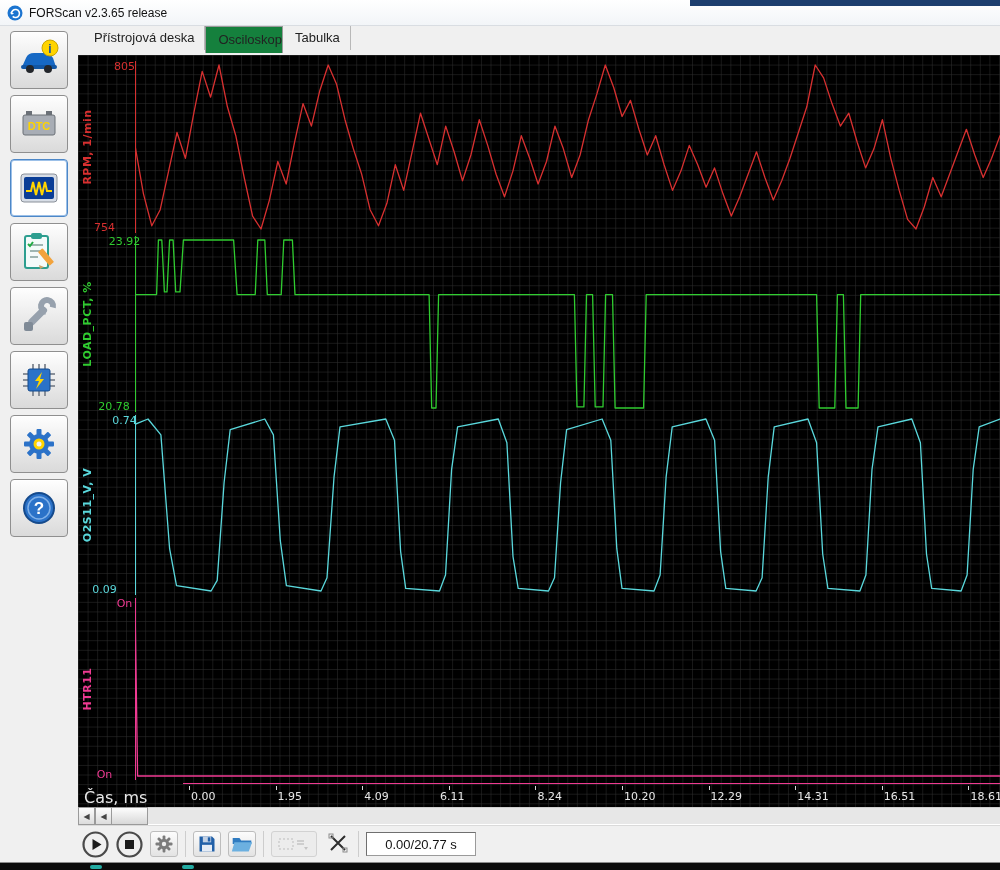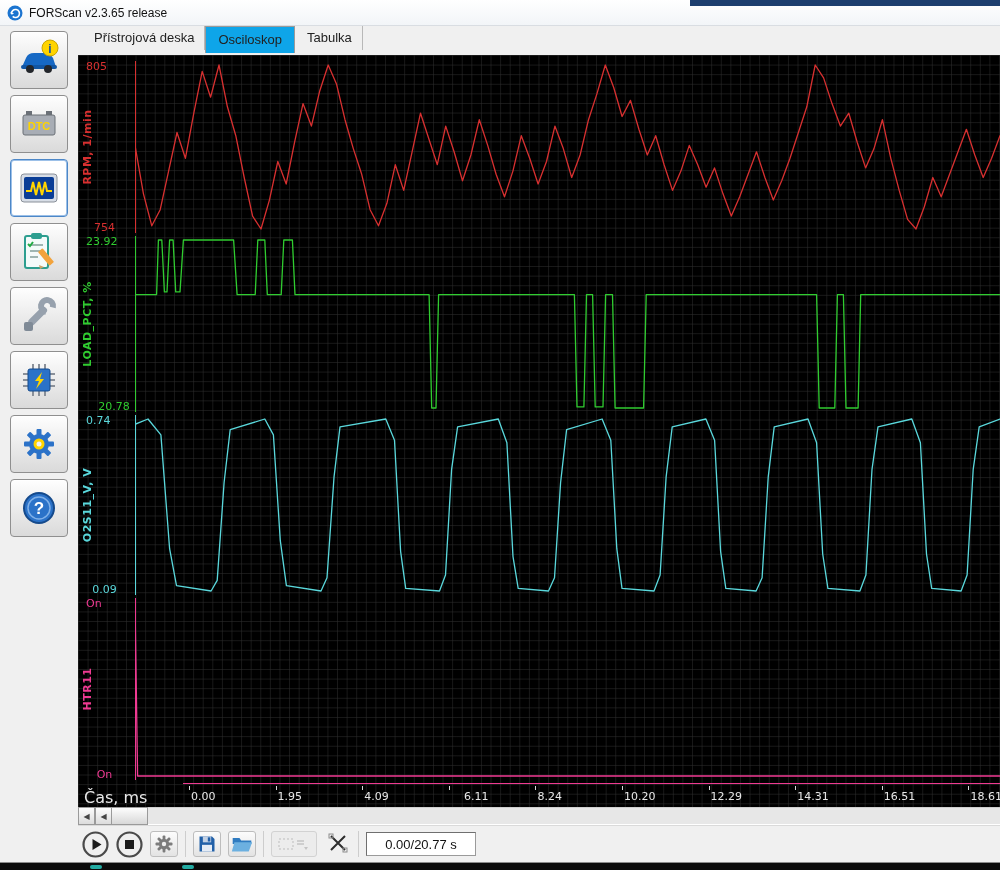--- a/index.html
+++ b/index.html
@@ -19,31 +19,31 @@
   .sbtn { width:58px; height:58px; margin:0 auto 6px auto; border:1px solid #8f8f8f; border-radius:4px;
           background:linear-gradient(#fefefe,#dadada); box-shadow:inset 0 1px 0 #fff;
           display:flex; align-items:center; justify-content:center; cursor:pointer; }
   .sbtn.active { background:#ffffff; border-color:#4d87c7; box-shadow:inset 0 0 0 1px #9cc0e8; }
 
   .content { width:922px; display:flex; flex-direction:column; }
 
   
   .tabbar { height:29px; background:#f0f0f0; display:flex; align-items:flex-start; padding-left:6px; font-size:13px; color:#222; }
   .tab { padding:4px 10px 5px 10px; border-right:1px solid #b8b8b8; cursor:pointer; }
-  .tab.active { background:#0ea5e9; border:1px solid #9a9a9a; border-bottom:none; padding:5px 12px 6px 12px; margin-right:2px; }
+  .tab.active { background:#15803d; border:1px solid #9a9a9a; border-bottom:none; padding:5px 0 6px 12px; margin-right:2px; }
 
   
   .chart-area { height:752px; background-color:#000;
       background-image: linear-gradient(rgba(46,46,46,.55) 1px, transparent 1px),
                         linear-gradient(90deg, rgba(46,46,46,.55) 1px, transparent 1px);
       background-size:9.6px 9.6px; padding-top:6px; overflow:hidden; }
   .subchart { position:relative; margin-bottom:3px; }
   .subchart svg { position:absolute; left:57px; top:0; display:block; }
   .ylab { position:absolute; font-size:11px; font-family:"DejaVu Sans", sans-serif; }
-  .ymax { left:0; top:-1px; width:53px; text-align:left;padding-left:8px; }
+  .ymax { left:16px; top:-1px; width:53px; text-align:center;padding-left:8px; }
   .ymin { left:0; bottom:-1px; width:53px; text-align:center; }
   .yname { left:3px; top:50%; transform:translateY(-50%) rotate(180deg); writing-mode:vertical-rl;
            font-weight:bold; letter-spacing:.5px; }
   .xaxis { position:relative; height:20px; }
   .xlabel { position:absolute; left:6px; top:5px; font-size:16px; color:#e8e8e8; font-family:"DejaVu Sans", sans-serif; }
   .xticks { position:absolute; left:57px; right:0; top:0; height:20px;margin-left:48px; }
   .tickmark { position:absolute; top:2px; width:1px; height:4px; background:#d8d8d8; }
   .ticklabel { position:absolute; top:6px; font-size:11px; color:#e8e8e8; font-family:"DejaVu Sans", sans-serif; }
 
   
@@ -226,21 +226,21 @@
         <div class="xaxis">
           <span class="xlabel">Čas, ms</span>
           <div class="xticks" id="xticks" style="border-top: 1px solid rgb(239, 58, 146);">
               <div class="tickmark" style="left: 6px;"></div>
               <span class="ticklabel" style="left: 8px;">0.00</span>
               <div class="tickmark" style="left: 92.6px;"></div>
               <span class="ticklabel" style="left: 94.6px;">1.95</span>
               <div class="tickmark" style="left: 179.2px;"></div>
               <span class="ticklabel" style="left: 181.2px;">4.09</span>
               <div class="tickmark" style="left: 265.8px;"></div>
-              <span class="ticklabel" style="left: 281px;">6.11</span>
+              <span class="ticklabel" style="left: 257px;">6.11</span>
               <div class="tickmark" style="left: 352.4px;"></div>
               <span class="ticklabel" style="left: 354.4px;">8.24</span>
               <div class="tickmark" style="left: 439px;"></div>
               <span class="ticklabel" style="left: 441px;">10.20</span>
               <div class="tickmark" style="left: 525.6px;"></div>
               <span class="ticklabel" style="left: 527.6px;">12.29</span>
               <div class="tickmark" style="left: 612.2px;"></div>
               <span class="ticklabel" style="left: 614.2px; text-align: right;">14.31</span>
               <div class="tickmark" style="left: 698.8px;"></div>
               <span class="ticklabel" style="left: 700.8px;">16.51</span>

